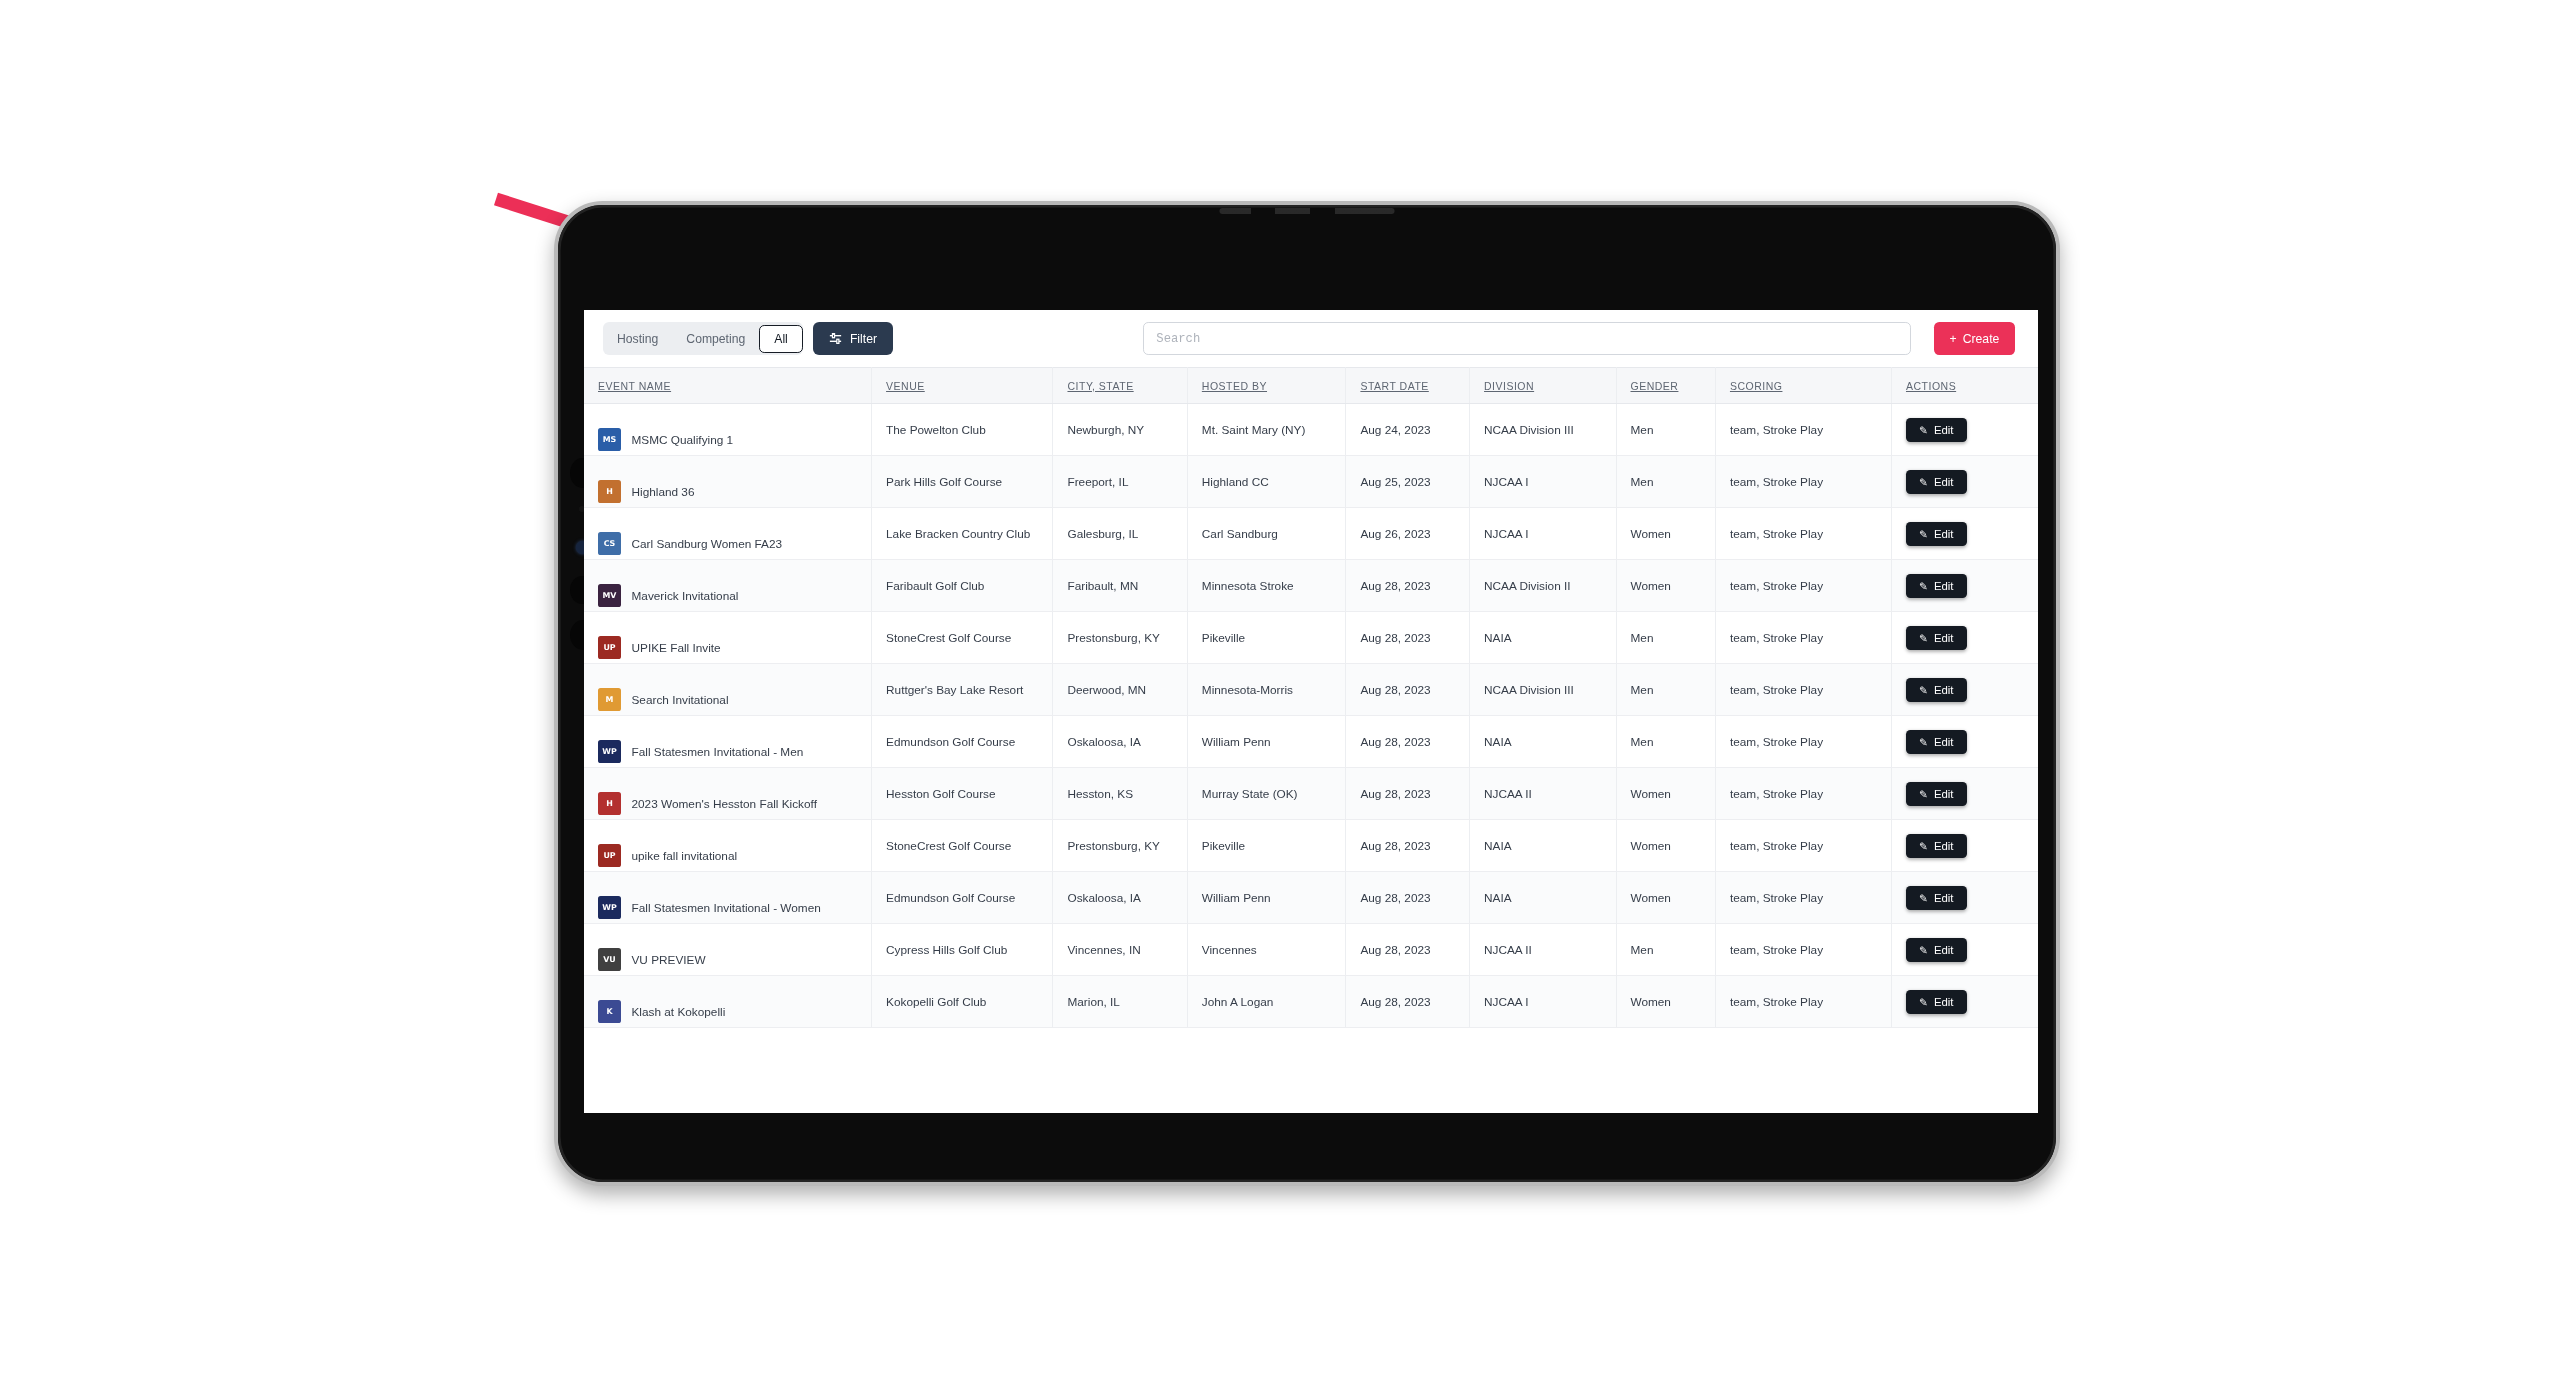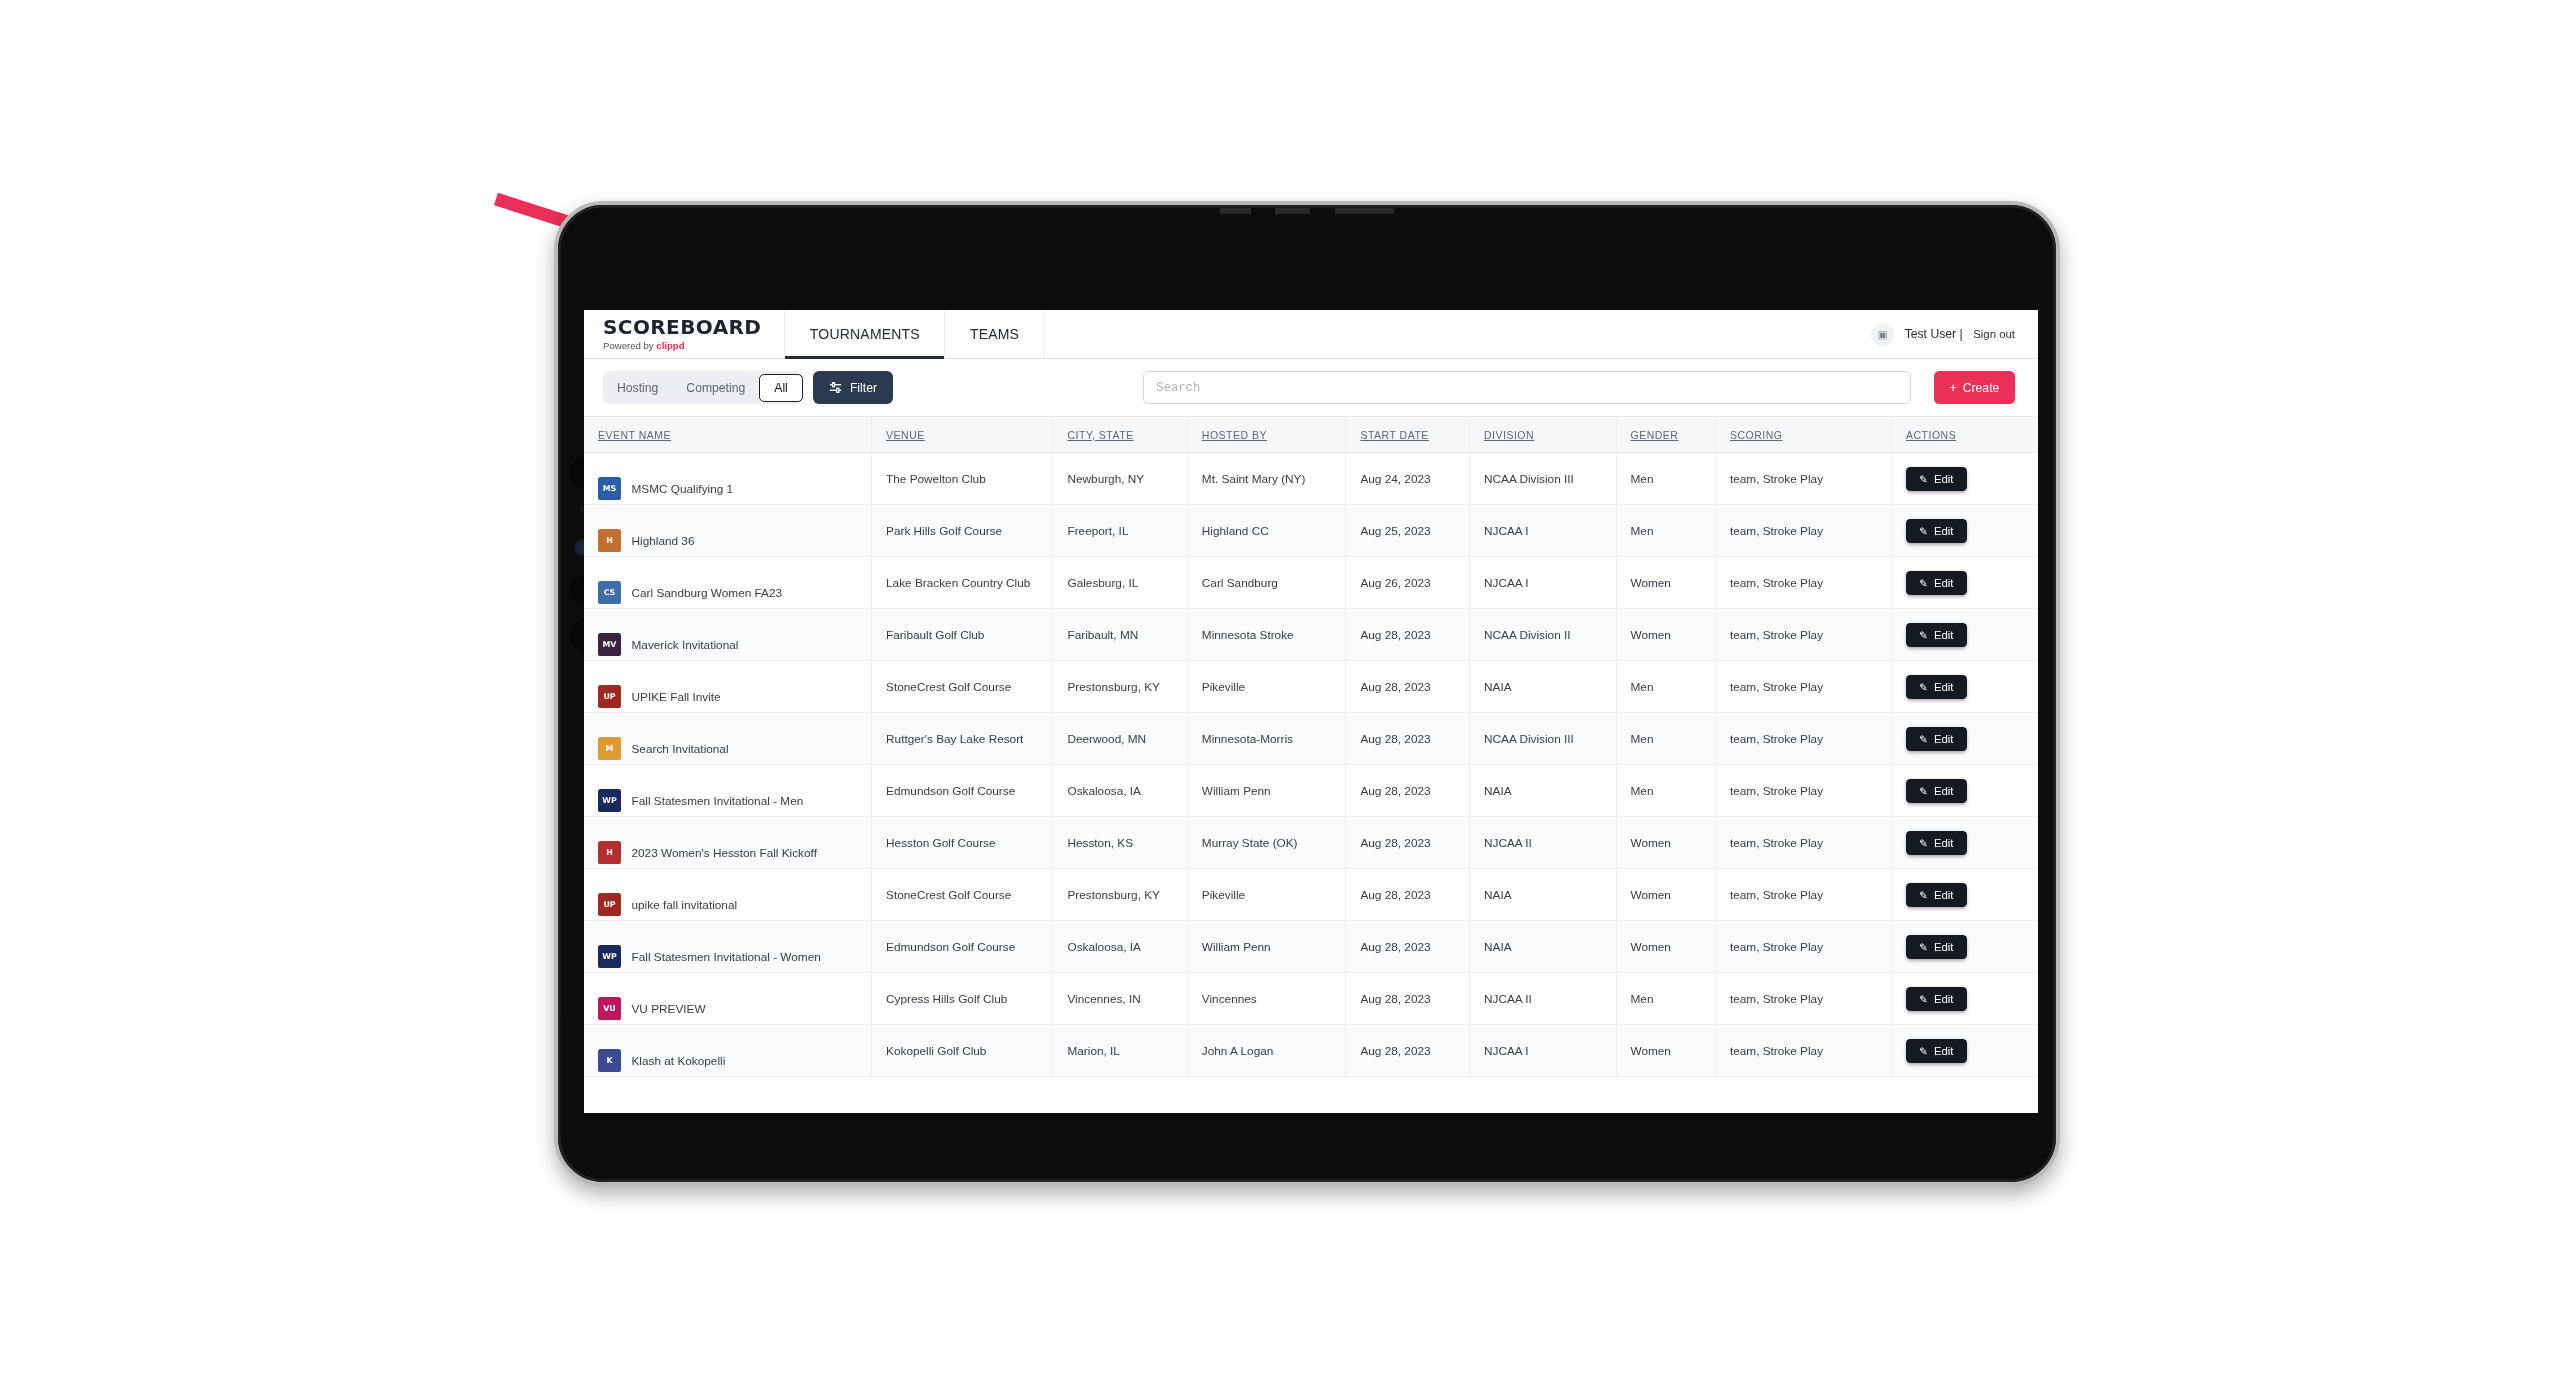--- a/index.html
+++ b/index.html
@@ -227,40 +227,20 @@
     <div class="tablet-shine"></div>
     <div class="cam-strip"></div>
     <div class="side-dot sd1"></div>
     <div class="side-dot sd2"></div>
     <div class="side-dot sd3"></div>
     <div class="side-dot sd4"></div>
     <div class="side-dot sd5"></div>
 
     <div class="screen">
 
-      <div class="topnav">
-        <div class="brand">
-          <div class="brand-name">SCOREBOARD</div>
-          <div class="brand-sub">
-            <span>Powered by </span><span class="pink">clippd</span>
-          </div>
-        </div>
-        <div class="navtab active">
-          <span>TOURNAMENTS</span>
-        </div>
-        <div class="navtab">
-          <span>TEAMS</span>
-        </div>
-        <div class="nav-spacer"></div>
-        <div class="nav-user">
-          <div class="avatar">▣</div>
-          <div class="user-name">Test User |</div>
-          <div class="signout">Sign out</div>
-        </div>
-      </div>
 
       <div class="toolbar">
         <div class="segment">
           <div class="seg-btn">Hosting</div>
           <div class="seg-btn">Competing</div>
           <div class="seg-btn sel">All</div>
         </div>
         <div class="filter-btn">
           <svg width="13" height="11.4" viewBox="0 0 15 13">
             <line x1="1" y1="3" x2="14" y2="3" stroke="#fff" stroke-width="1.6"></line>
@@ -493,21 +473,21 @@
                 <td>Women</td>
                 <td>team, Stroke Play</td>
                 <td><span class="edit-btn">
                     <span class="pencil">✎</span>
                     <span>Edit</span>
                   </span></td>
               </tr>
               <tr class="norm">
                 <td>
                   <div class="ev-cell">
-                    <span class="logo" style="background: #be185d;">VU</span>
+                    <span class="logo" style="background: #404040;">VU</span>
                     <span>VU PREVIEW</span>
                   </div>
                 </td>
                 <td>Cypress Hills Golf Club</td>
                 <td>Vincennes, IN</td>
                 <td>Vincennes</td>
                 <td>Aug 28, 2023</td>
                 <td>NJCAA II</td>
                 <td>Men</td>
                 <td>team, Stroke Play</td>

